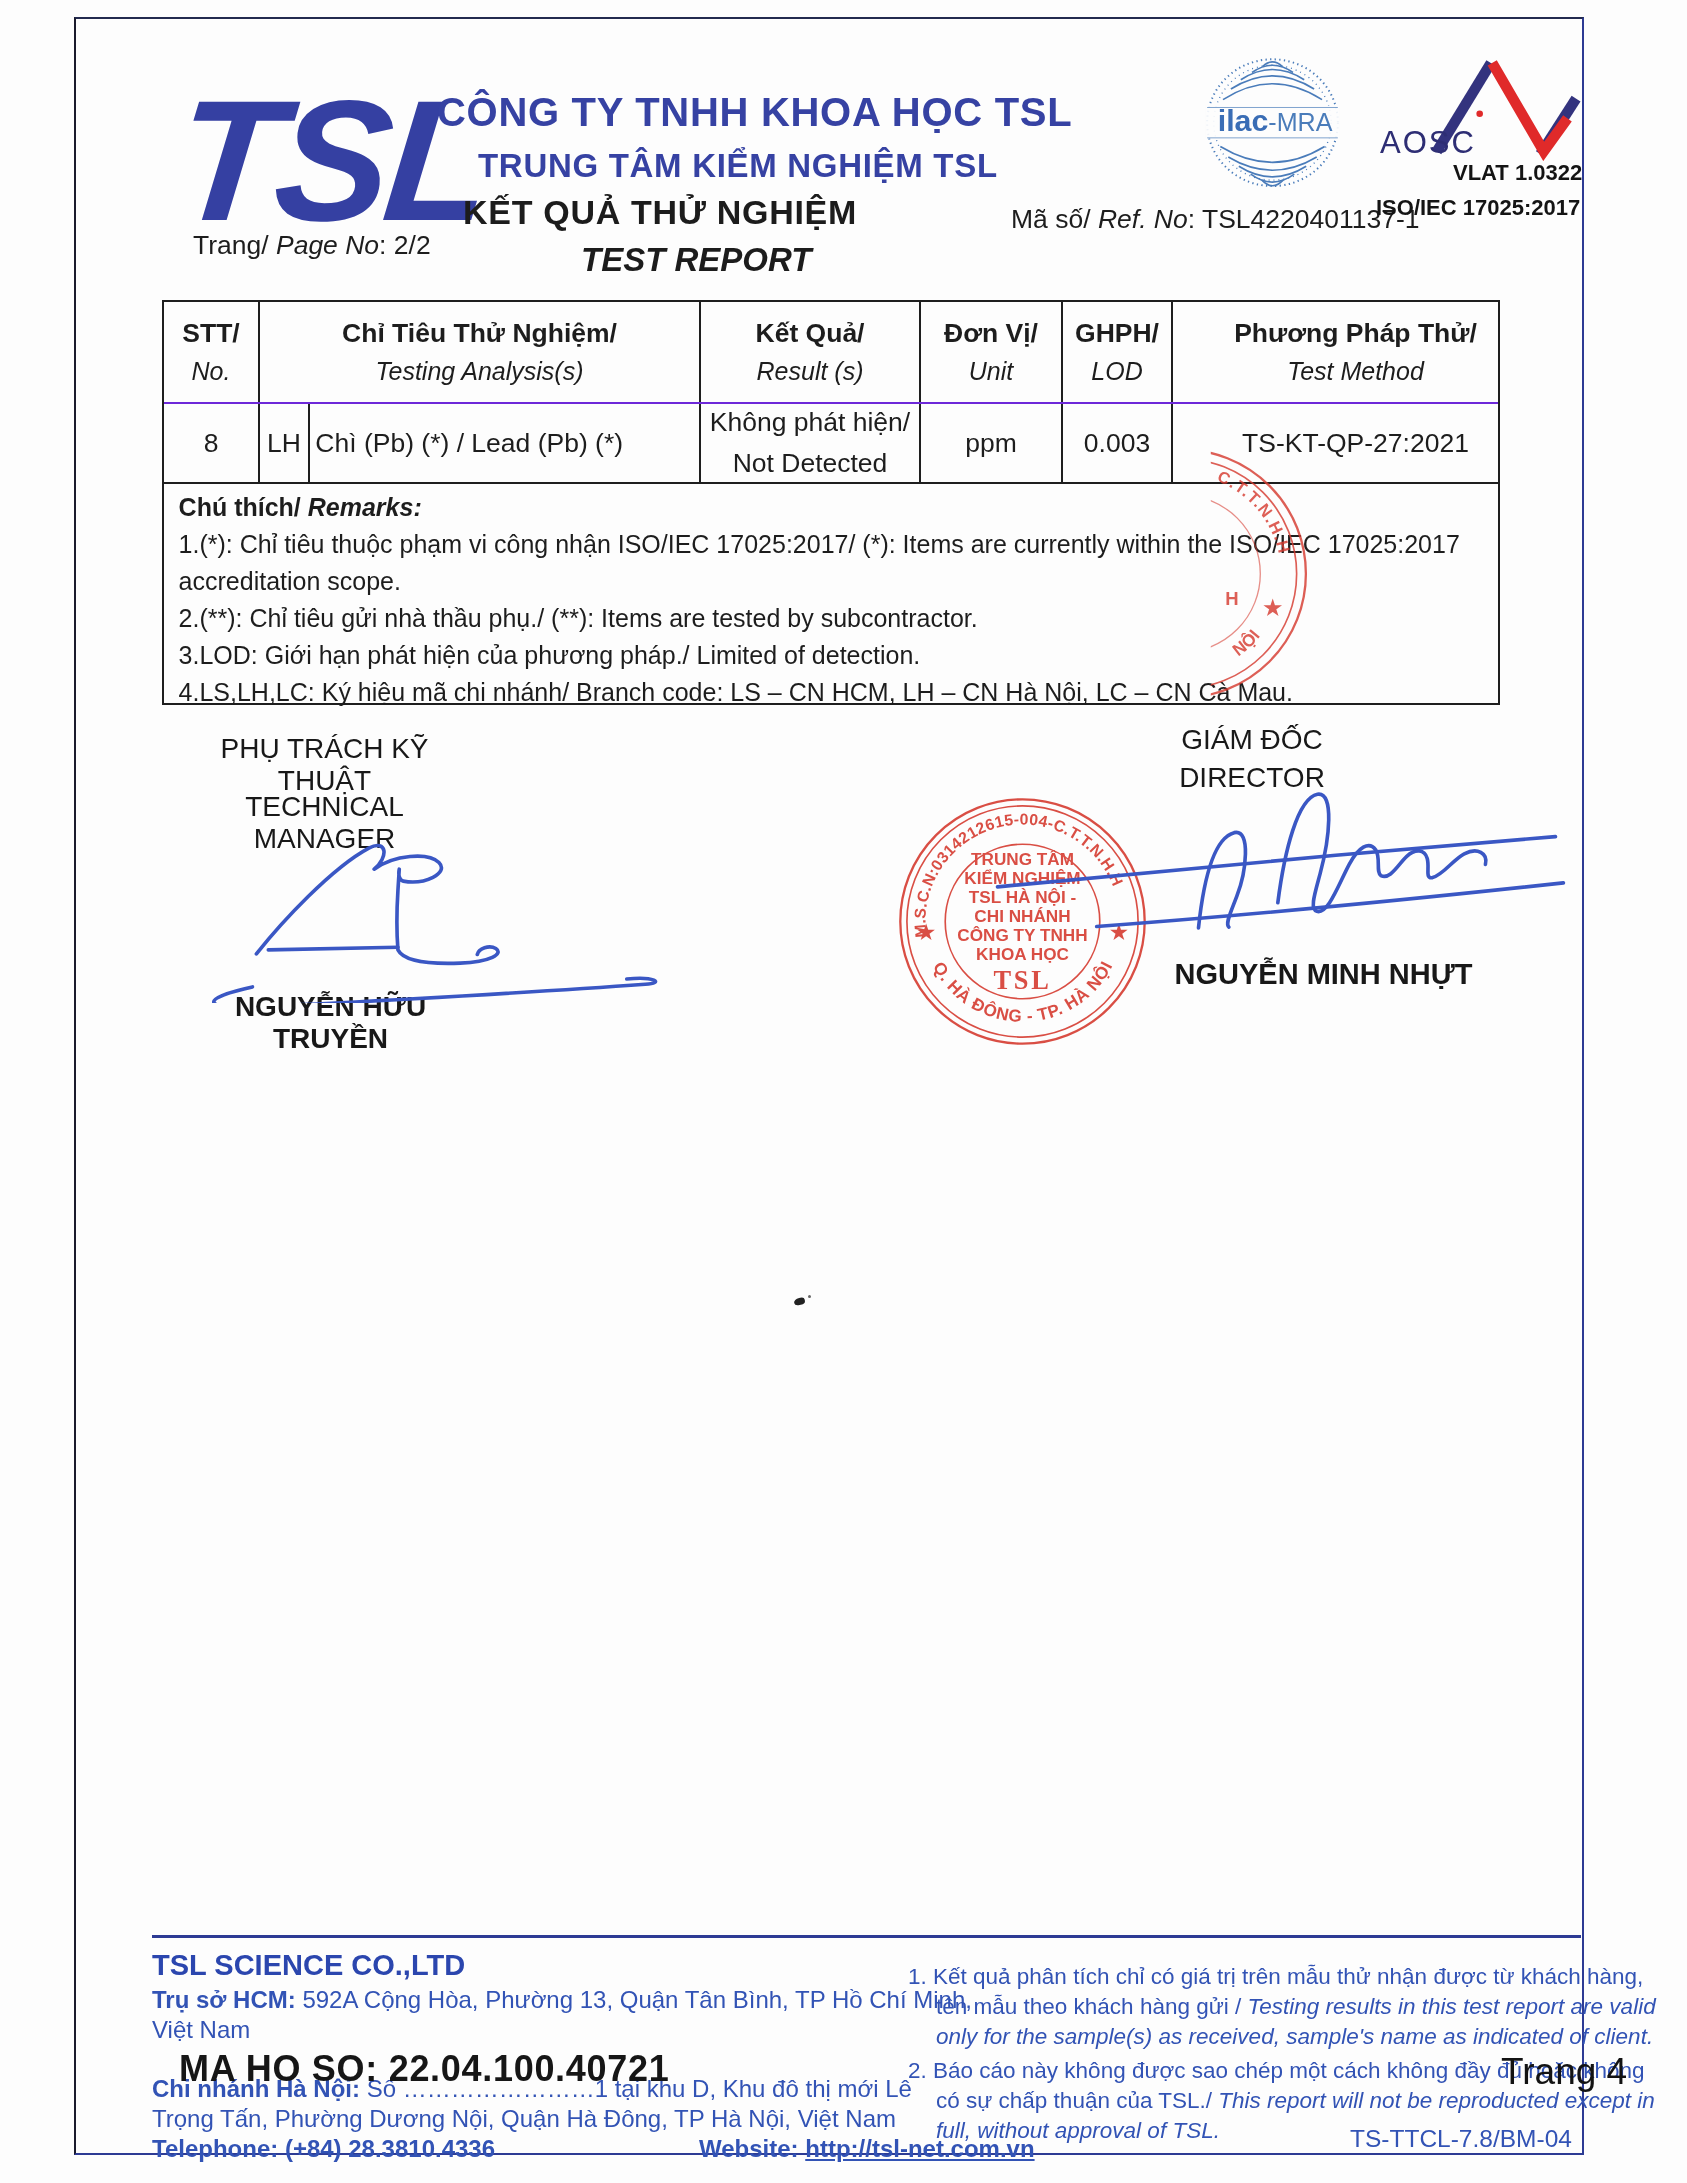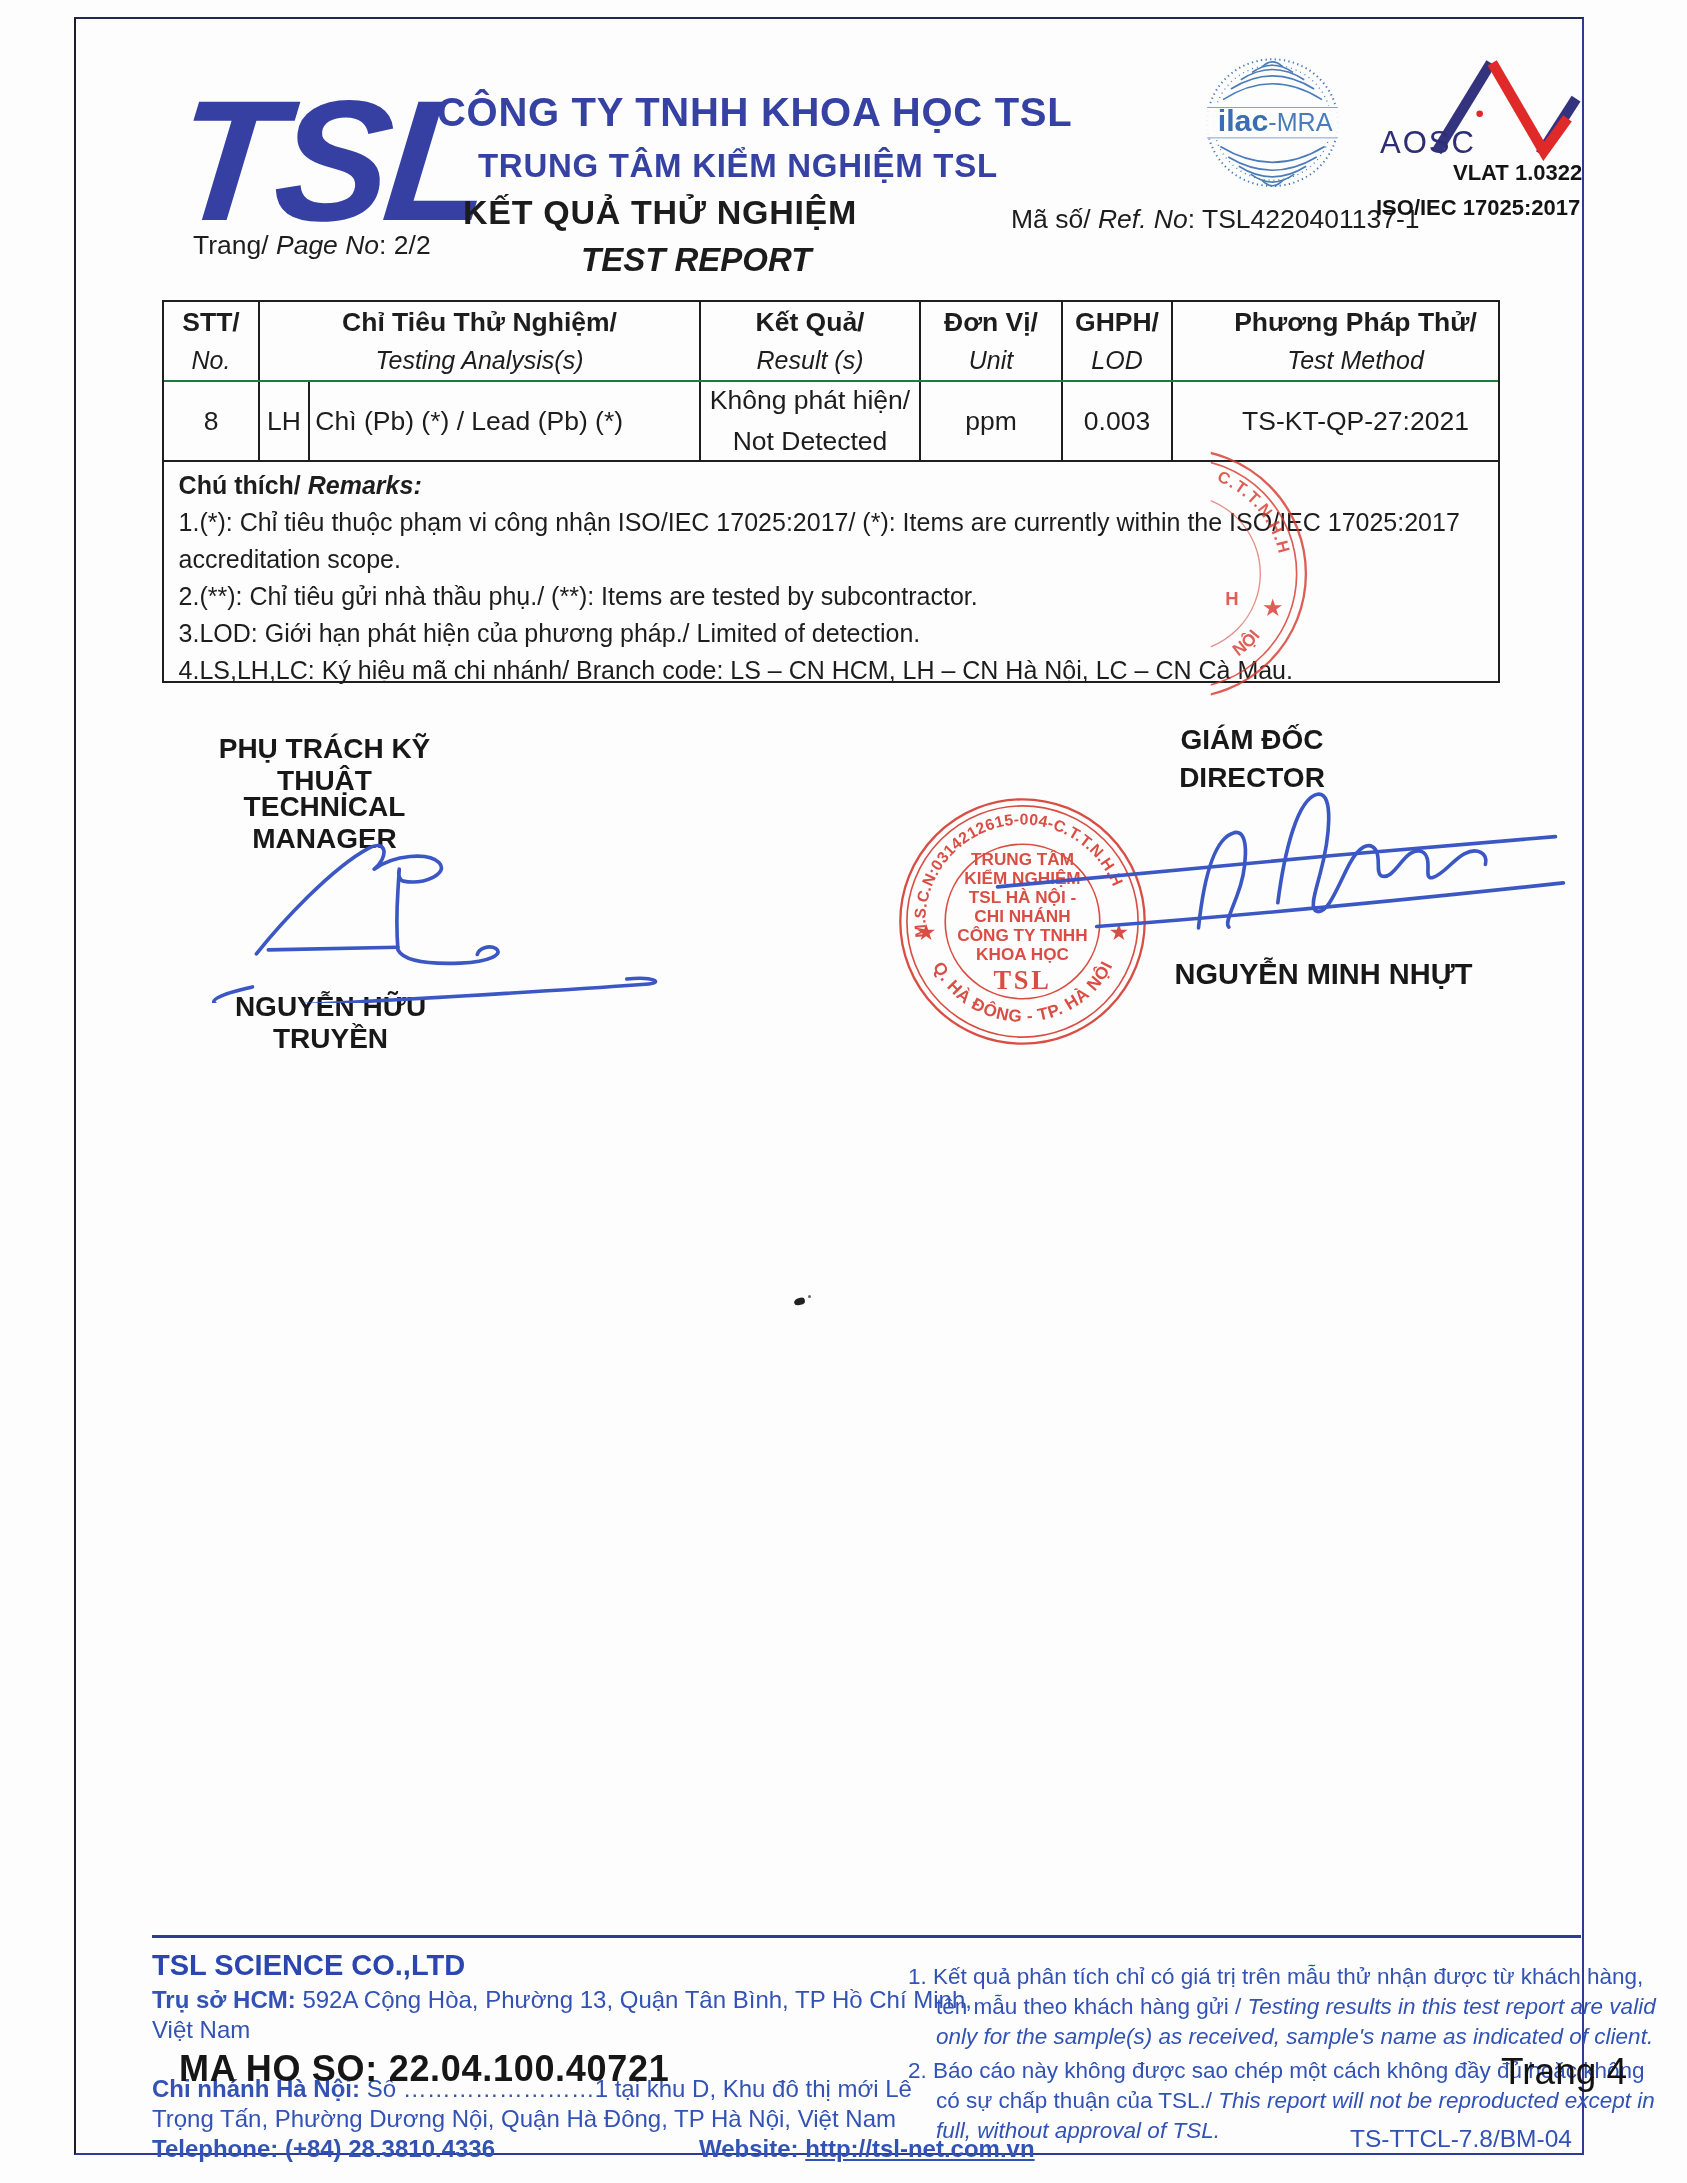--- a/index.html
+++ b/index.html
@@ -33,37 +33,37 @@
   .ref-line { position:absolute; left:1011px; top:204px; font-size:26.5px; color:#1d1d1d; white-space:nowrap; }
   .it { font-style:italic; }
   .ilac-logo { position:absolute; left:1203px; top:56px; }
   .aosc-logo { position:absolute; left:1380px; top:52px; }
   .vlat { position:absolute; left:1453px; top:160px; font-size:22px; font-weight:bold; color:#141414; }
   .iso  { position:absolute; left:1376px; top:195px; font-size:22px; font-weight:bold; color:#141414; white-space:nowrap; }
 
   
   .results-table { position:absolute; left:162px; top:300px; width:1338px; border:2px solid #1e1e1e; background:transparent; }
   .t-head, .t-data { display:grid; grid-template-columns:96px 441px 220px 142px 110px 1fr; }
-  .t-head { height:80px; border-bottom:2px solid #15803d; }
+  .t-head { height:102px; border-bottom:2px solid #6d28d9; }
   .t-data { height:80px; border-bottom:2px solid #1e1e1e; }
   .cell { border-right:2px solid #1e1e1e; display:flex; flex-direction:column; justify-content:center; align-items:center; text-align:center; gap:8px; }
   .cell:last-child { border-right:none;padding-left:40px; }
   .h-vi { font-size:26.5px; font-weight:bold; }
   .h-en { font-size:25px; font-style:italic; }
   .d-txt { font-size:26.5px; }
   .analysis-cell { flex-direction:row; gap:0; justify-content:flex-start; align-items:stretch; padding:0; }
   .branch-box { width:50px; border-right:2px solid #1e1e1e; display:flex; align-items:center; justify-content:center; font-size:26.5px; }
   .analysis-text { display:flex; align-items:center; padding-left:5.3px; font-size:26.5px; }
   .result-lines { line-height:33px; }
   .remarks { padding:5.3px 13.2px 0 14.6px; height:219px; }
   .remarks div { font-size:25px; line-height:37px; white-space:nowrap; }
   .remarks .rt { font-weight:bold; }
 
   
-  .sig-title { position:absolute; text-align:center; font-size:28px; font-weight:bold; color:#181818; }
+  .sig-title { position:absolute; text-align:center; font-size:28px; font-weight:normal; color:#181818; }
   .sig-name  { position:absolute; text-align:center; font-weight:bold; color:#181818; }
   .tm-vi { left:192px; top:733px; width:265px; }
   .tm-en { left:192px; top:771px; width:265px;margin-top:20px; }
   .tm-name { left:185px; top:991px; width:291px; font-size:28px; }
   .dir-vi { left:1153px; top:724px; width:198px; }
   .dir-en { left:1153px; top:762px; width:198px; }
   .dir-name { left:1125px; top:958px; width:397px; font-size:29px; }
   .sig-svg { position:absolute; pointer-events:none; }
   .tm-sig { left:99px; top:824px; z-index:4; }
   .dir-sig { left:979px; top:773px; z-index:4; }

